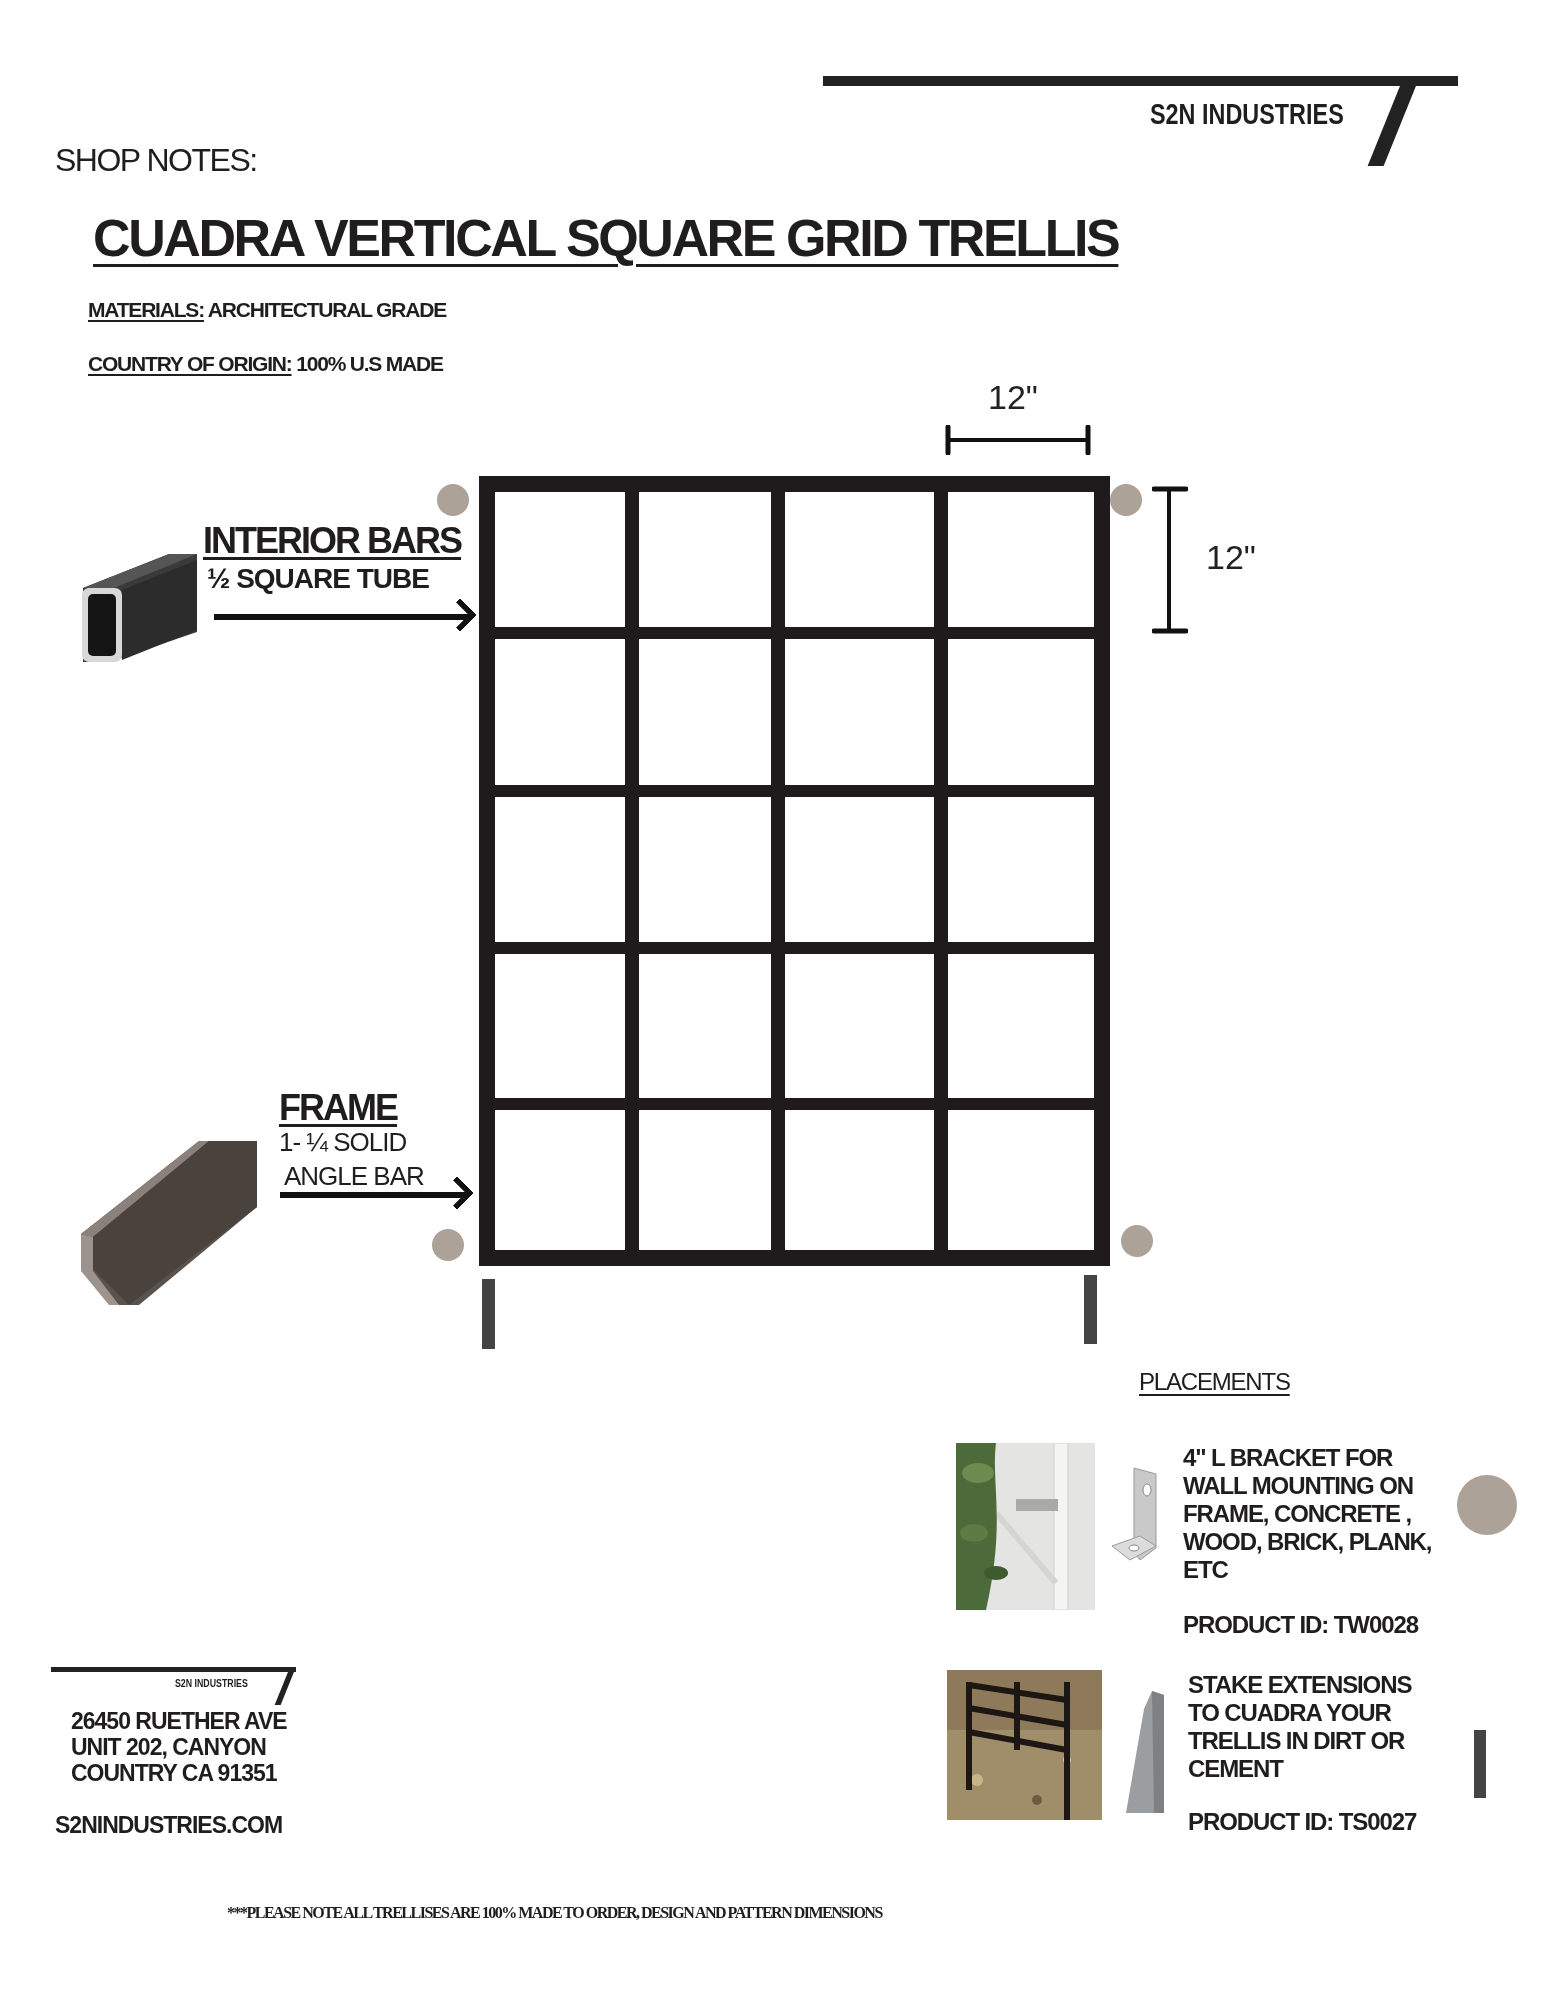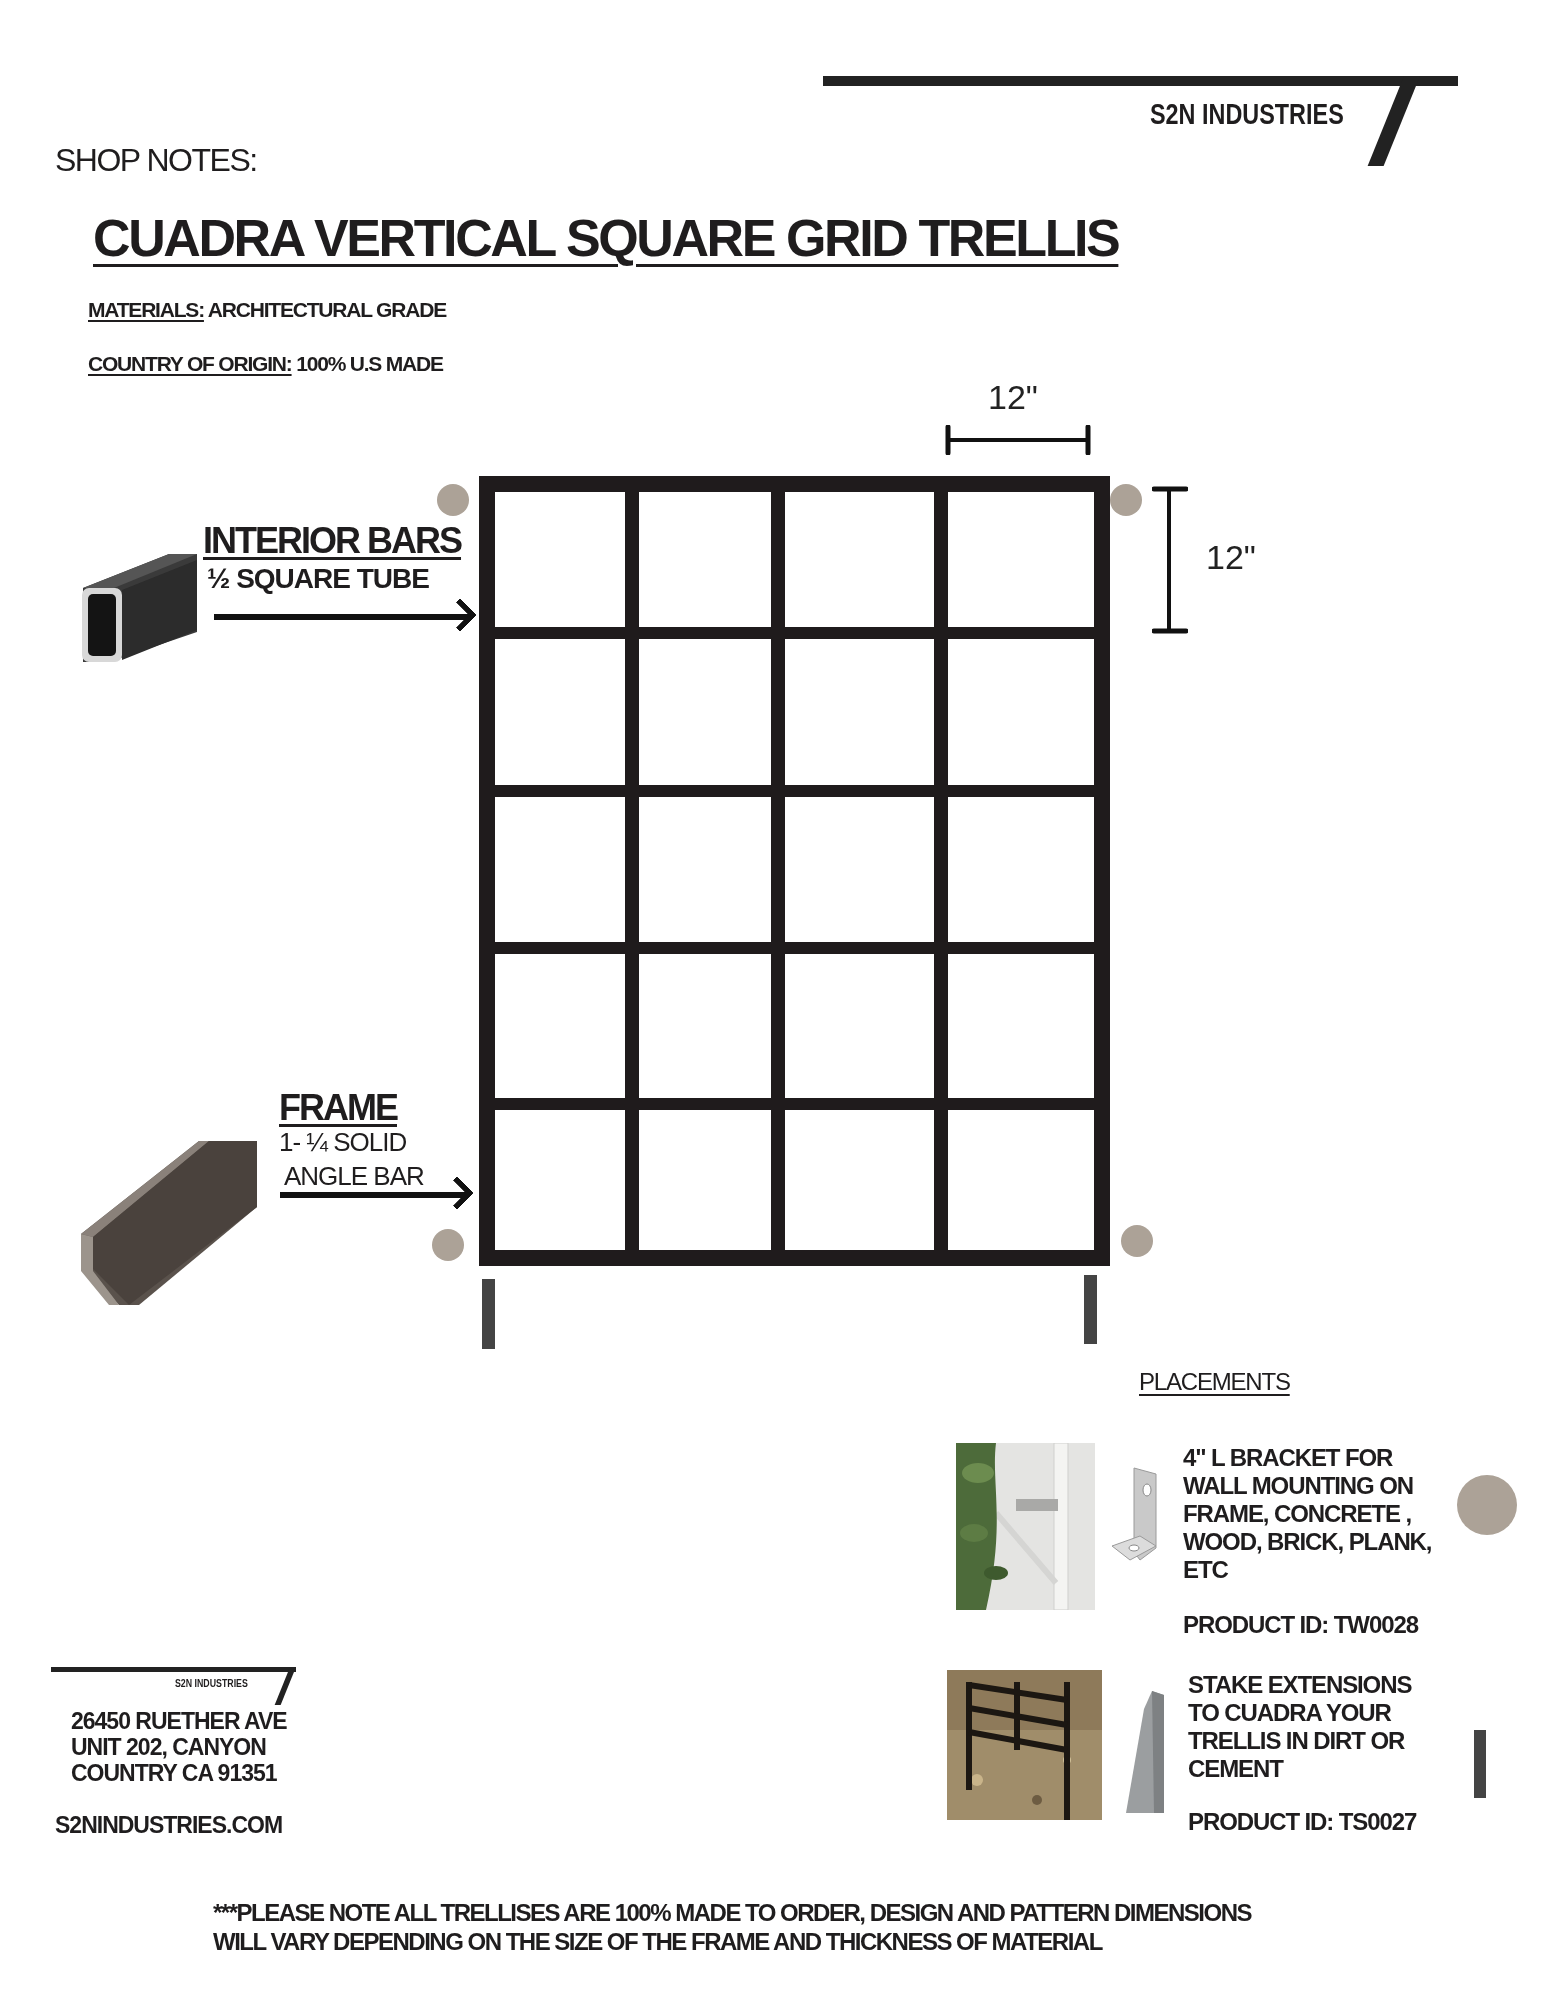--- a/index.html
+++ b/index.html
@@ -38,21 +38,21 @@
                     border-right: 6px solid #111; border-top: 6px solid #111; transform: rotate(45deg);
                     border-radius: 2px; }
 
     .placements { left: 1139px; top: 1368px; font-size: 24px; font-weight: 400; letter-spacing: -1.2px;
                   text-decoration: underline; text-underline-offset: 4px; text-decoration-thickness: 2px; }
     .ptext { font-size: 24px; font-weight: 700; line-height: 28px; letter-spacing: -1.1px; width: 290px; }
     .pid { font-size: 24px; font-weight: 700; letter-spacing: -1.1px; }
 
     .addr { left: 55px; top: 1708px; font-size: 23px; font-weight: 700; line-height: 26px; letter-spacing: -1px; margin-left: 16px; }
     .url { left: 55px; top: 1812px; font-size: 23px; font-weight: 700; letter-spacing: -1px; }
-    .note { left: 213px; top: 1898px; font-size: 24px; font-weight: 700; line-height: 29px; letter-spacing: -1.5px; }
+    .note { left: 227px; top: 1898px; font-size: 16px; font-weight: 700; line-height: 29px; letter-spacing: -1.5px; font-family: Liberation Serif, serif; }
 
     .small-bar { left: 51px; top: 1667px; width: 245px; height: 5px; background: #222; }
     .small-diag { left: 290px; top: 1667px; width: 6px; height: 38px; background: #222;
                   transform-origin: top right; transform: skewX(-22deg); }
     .small-name { left: 175px; top: 1677px; font-size: 11px; font-weight: 700; transform: scaleX(0.8); transform-origin: left top; }
   </style>
 </head>
 <body>
 
 <div class="abs hdr-bar"></div>
@@ -209,14 +209,13 @@
 <div class="abs small-name">S2N INDUSTRIES</div>
 <div class="abs addr">
   <div>26450 RUETHER AVE</div>
   <div>UNIT 202, CANYON</div>
   <div>COUNTRY CA 91351</div>
 </div>
 <div class="abs url">S2NINDUSTRIES.COM</div>
 
 <div class="abs note">
   <div>***PLEASE NOTE ALL TRELLISES ARE 100% MADE TO ORDER, DESIGN AND PATTERN DIMENSIONS</div>
-  <div>WILL VARY DEPENDING ON THE SIZE OF THE FRAME AND THICKNESS OF MATERIAL</div>
 </div>
 
 </body></html>

